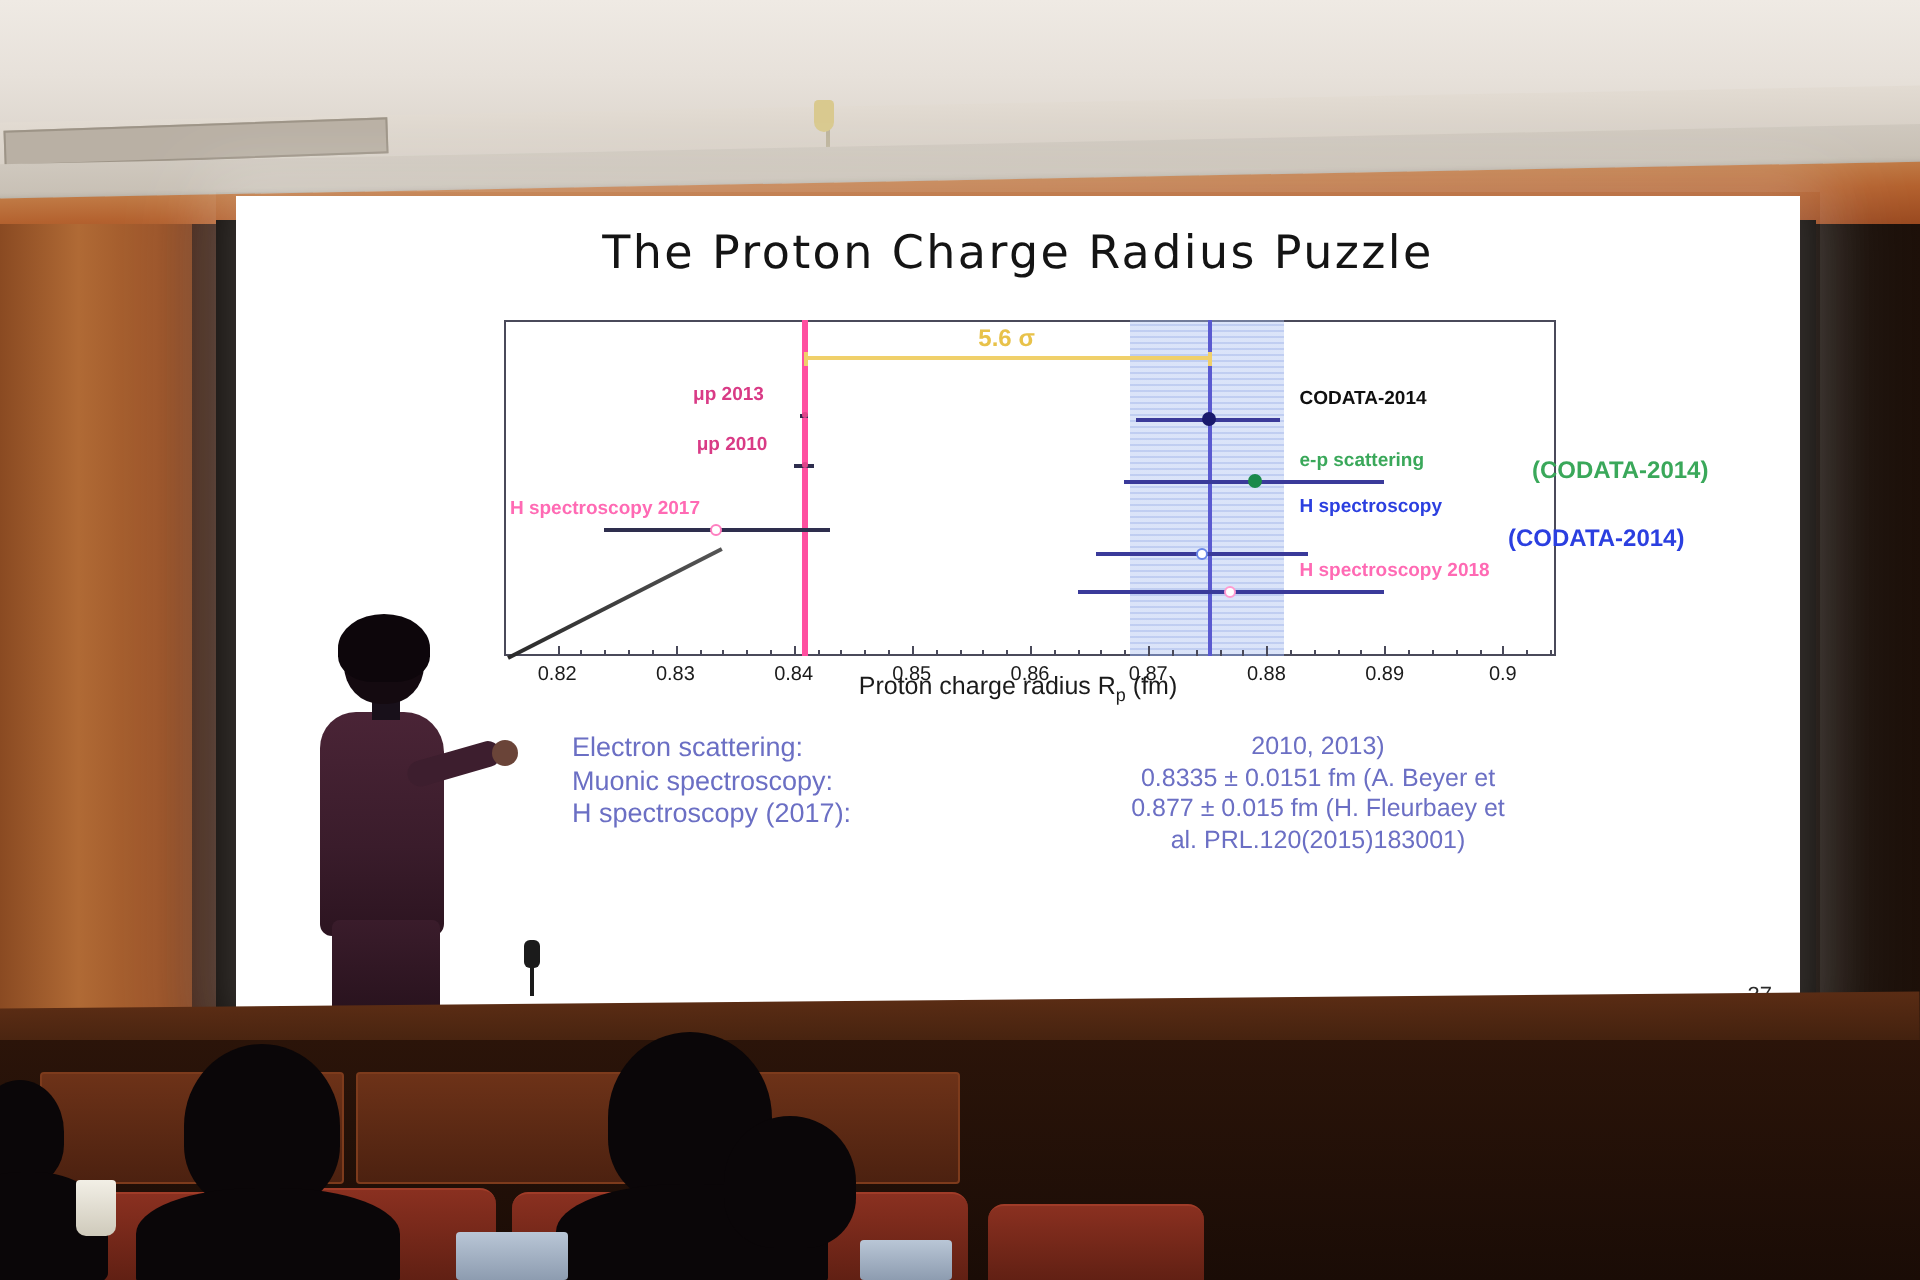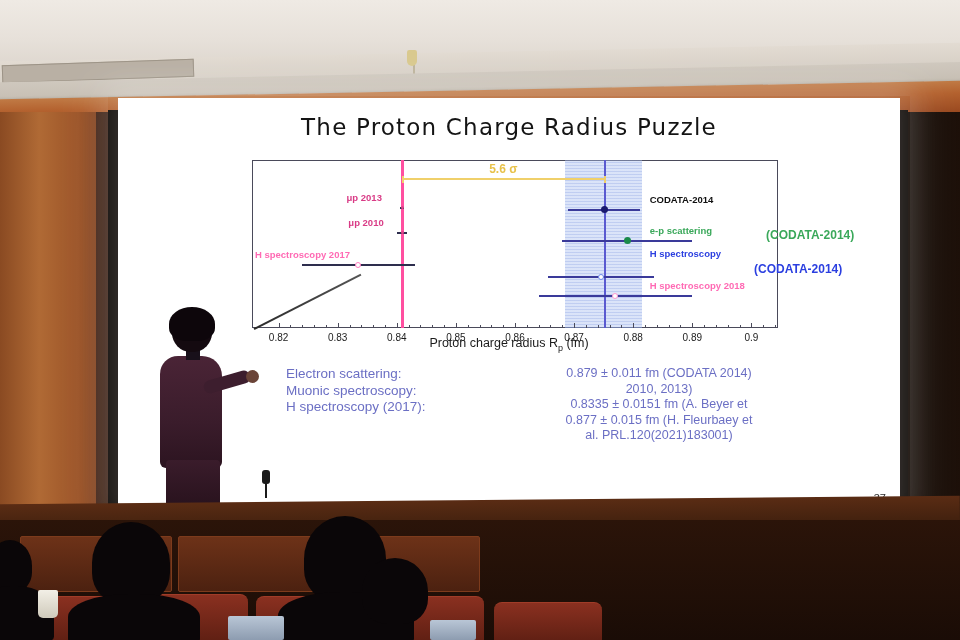--- a/index.html
+++ b/index.html
@@ -358,25 +358,24 @@
     <div class="outside-note" style="left:648px;top:130px;color:#3aa85a;">(CODATA-2014)</div>
     <div class="outside-note" style="left:636px;top:164px;color:#2b3fe0;">(CODATA-2014)</div>
 
     <div class="txt-left">
       <div>Electron scattering:</div>
       <div>Muonic spectroscopy:</div>
       <div>H spectroscopy (2017):</div>
     </div>
 
     <div class="txt-right">
-      <div>0.879 ± 0.011 fm (CODATA 2014)</div>
       <div>2010, 2013)</div>
       <div>0.8335 ± 0.0151 fm (A. Beyer et</div>
       <div>0.877 ± 0.015 fm (H. Fleurbaey et</div>
-      <div>al. PRL.120(2021)183001)</div>
+      <div>al. PRL.120(2015)183001)</div>
     </div>
 
     <div class="slide-num">37</div>
   </div>
   <div class="glow"></div>
 
   <div class="presenter">
     <div class="p-body"></div>
     <div class="p-skirt"></div>
     <div class="p-neck"></div>

